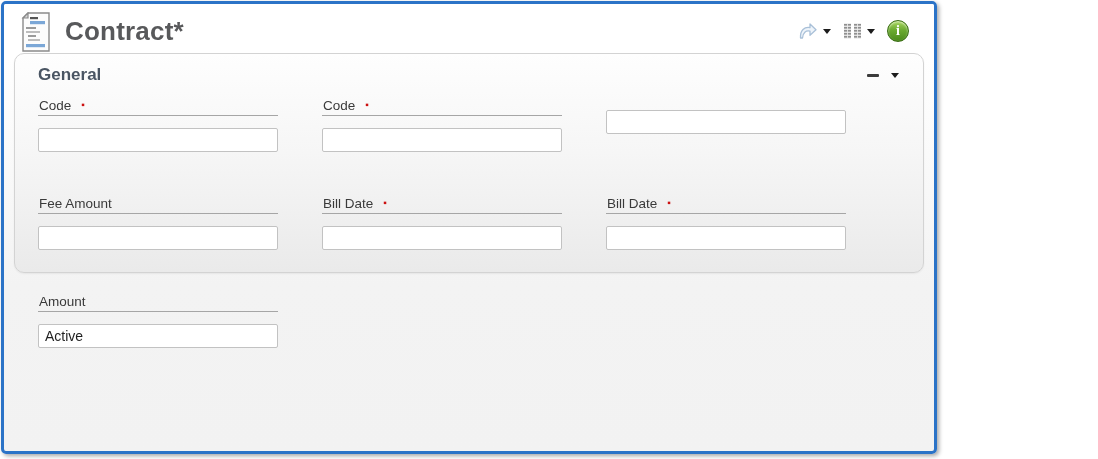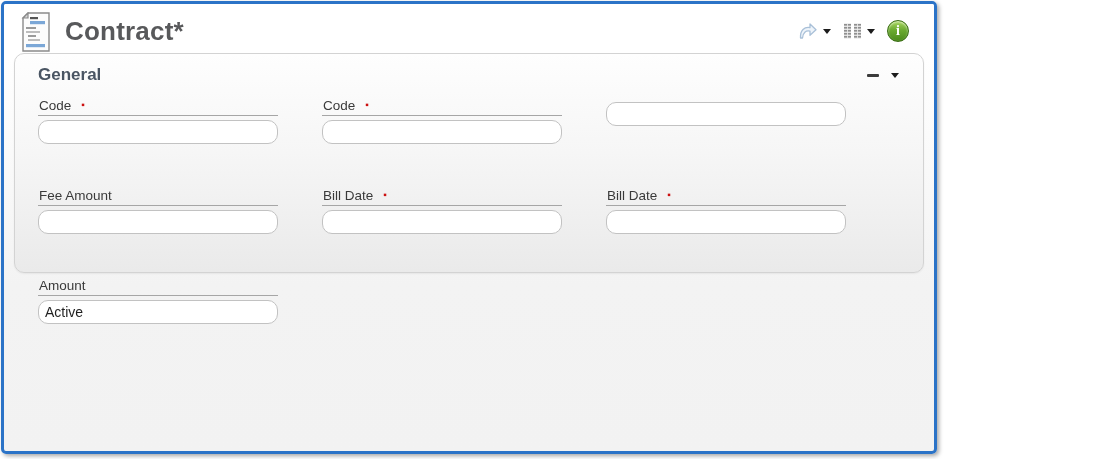--- a/index.html
+++ b/index.html
@@ -104,25 +104,25 @@
   }
   .req {
     margin-left: 10px;
     font-size: 10px;
     line-height: 10px;
     color: #cc1111;
     position: relative;
     top: -2px;
   }
   .field-input {
-    margin-top: 4px;
+    margin-top: 12px;
     width: 240px;
     height: 24px;
     border: 1px solid #c2c2c2;
-    border-radius: 10px;
+    border-radius: 2px;
     background: #ffffff;
     font-family: "Liberation Sans", sans-serif;
     font-size: 14px;
     color: #1f1f1f;
     padding: 0 6px;
     outline: none;
   }
 </style>
 </head>
 <body>

